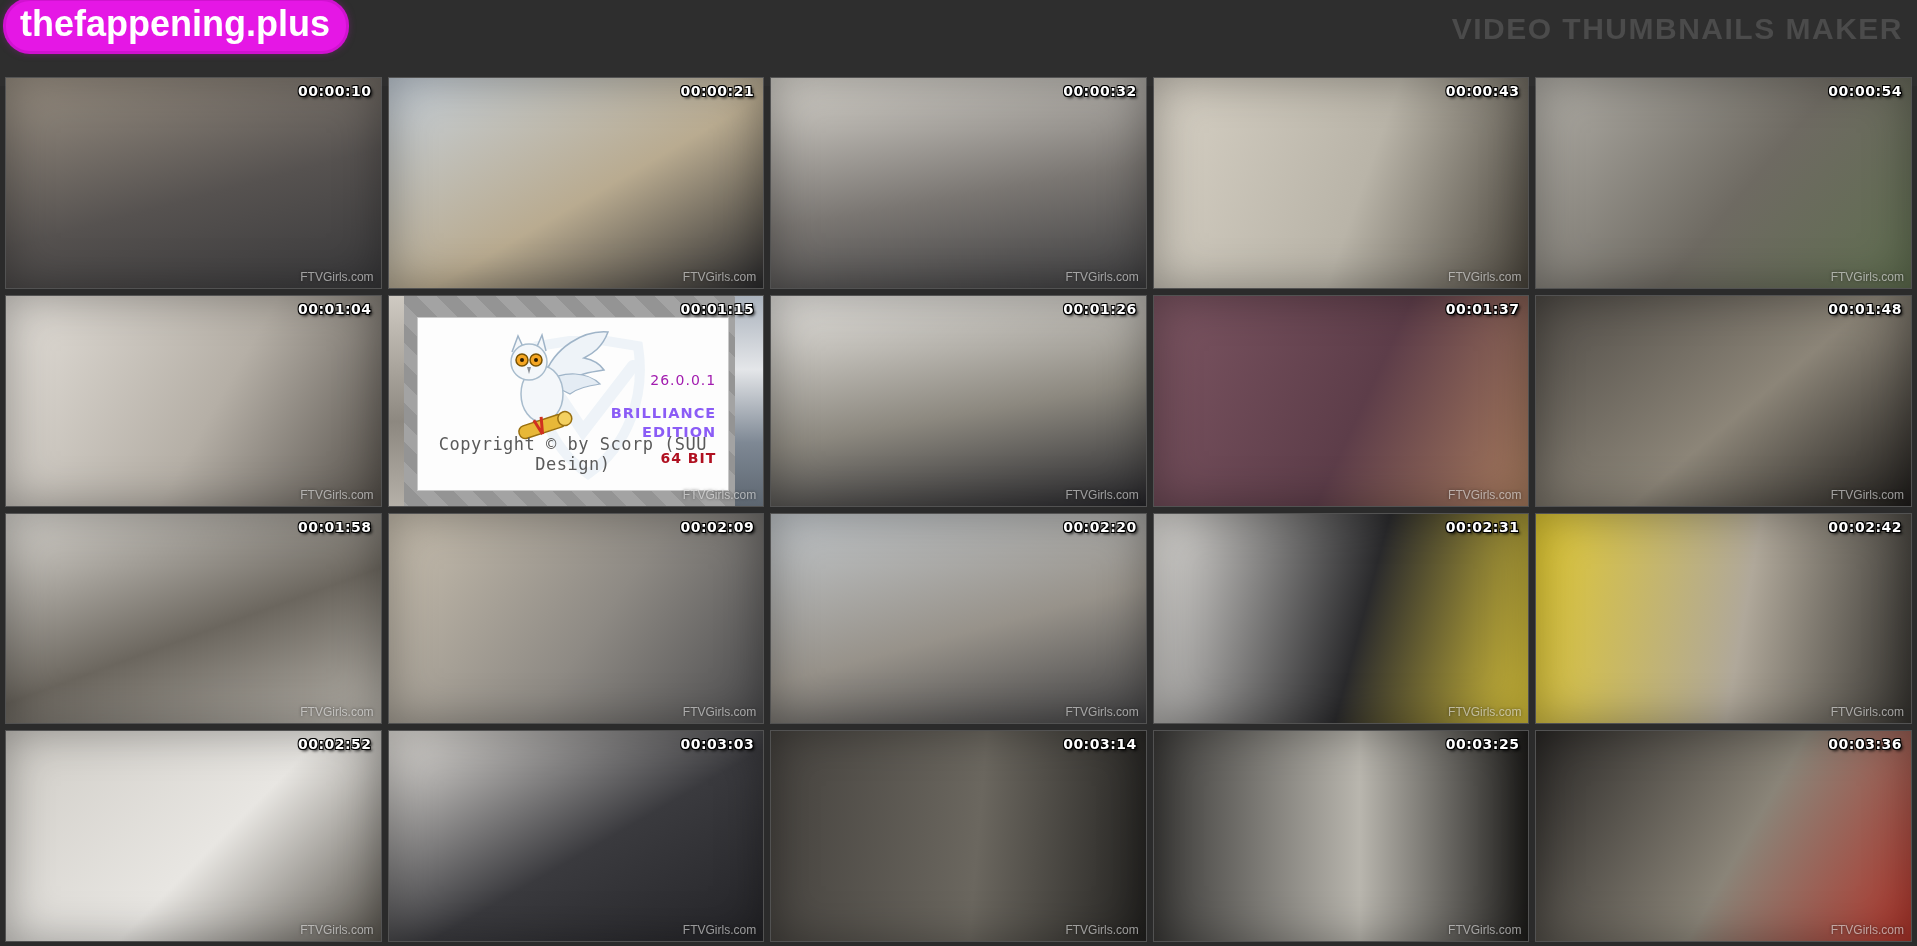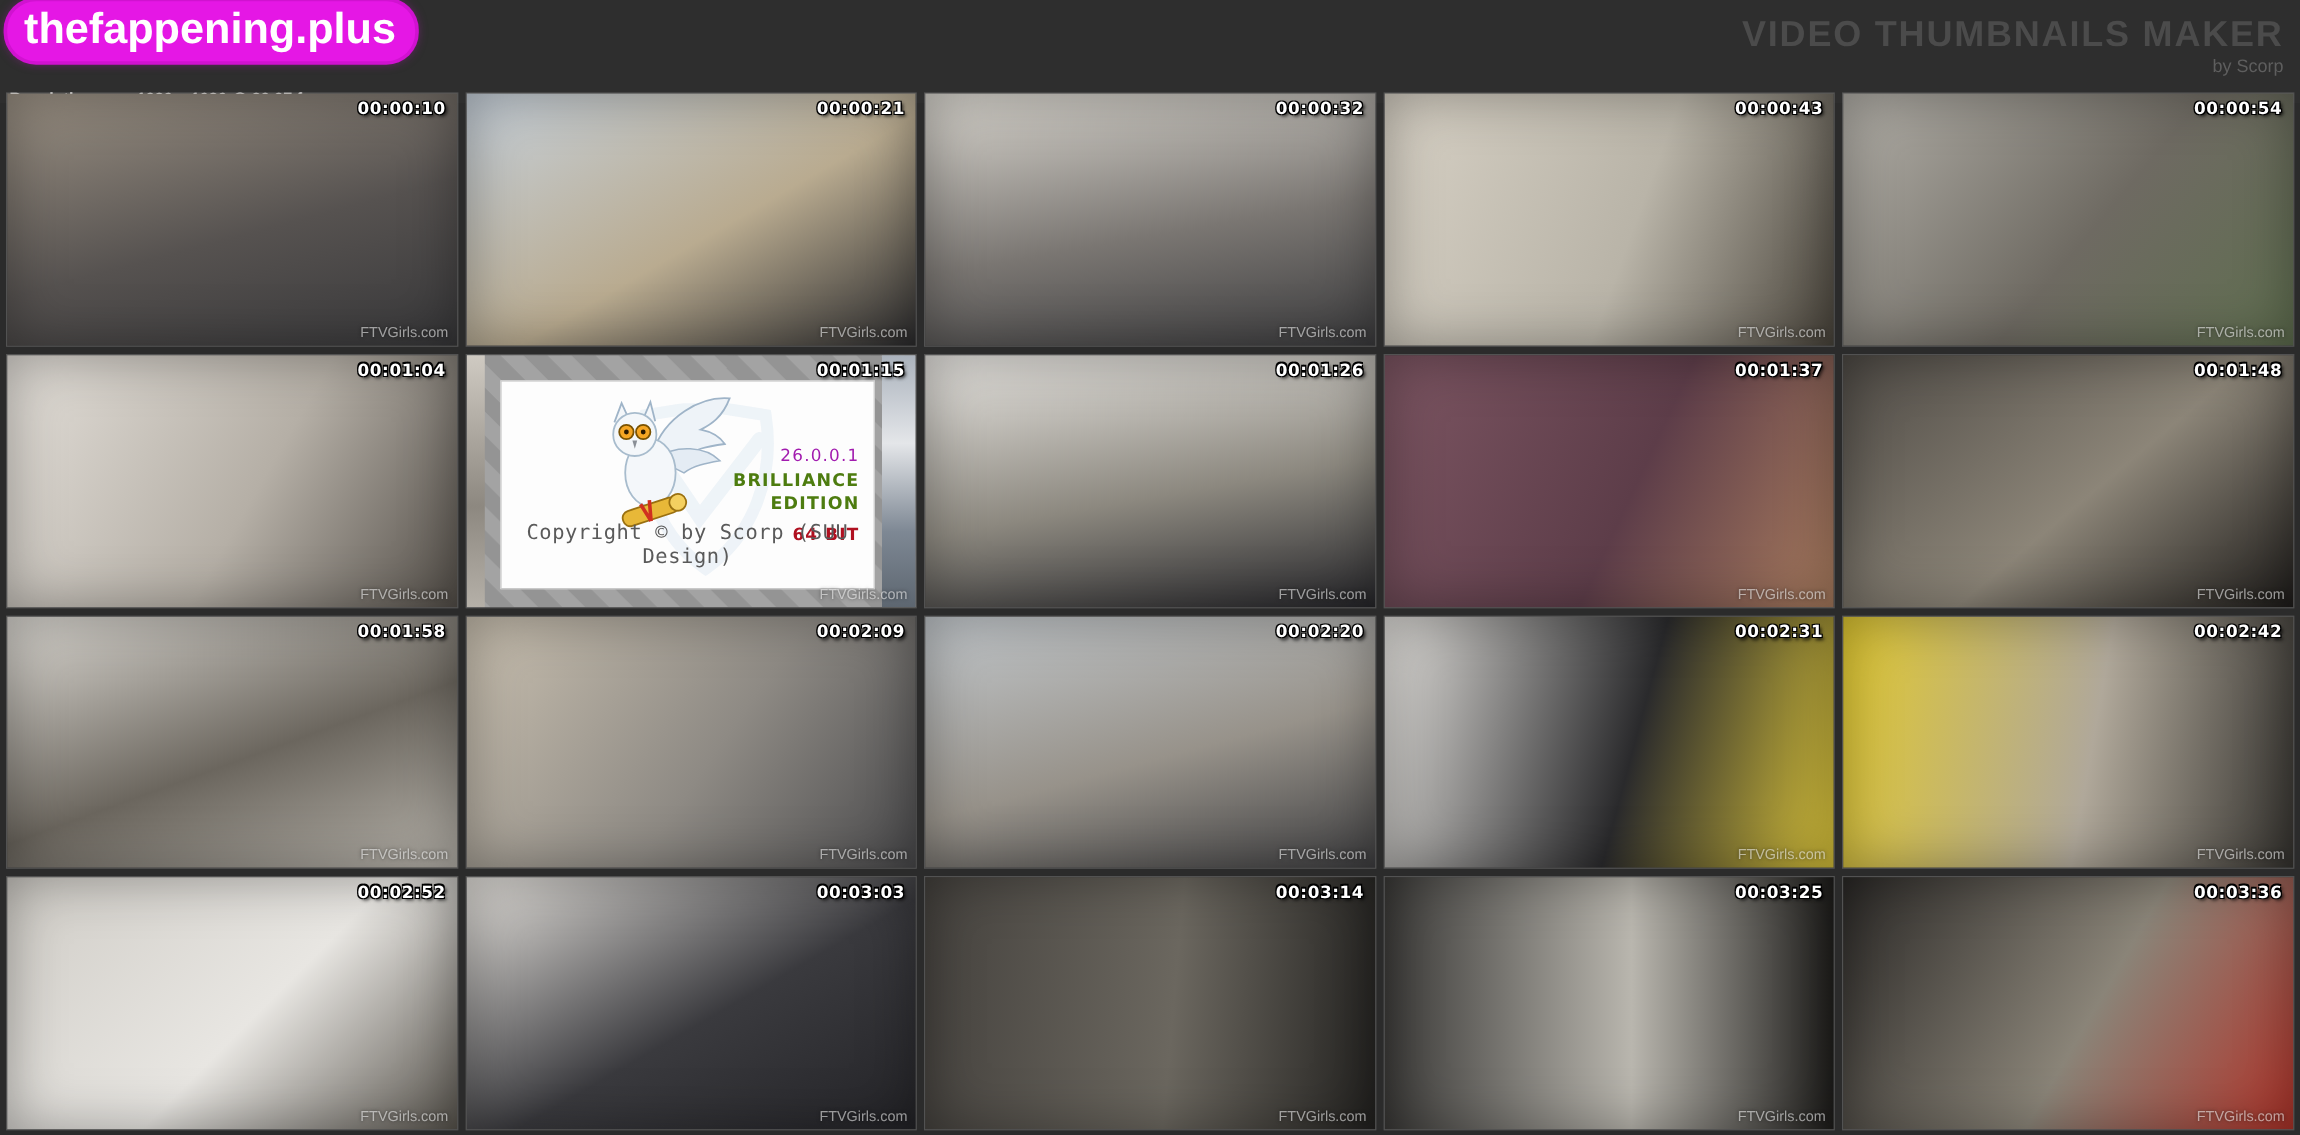--- a/index.html
+++ b/index.html
@@ -85,41 +85,40 @@
     border: 1px solid #c9c9c9;
     overflow: hidden;
   }
   .shield { position: absolute; left: 90px; top: 18px; opacity: .45; }
   .owl { position: absolute; left: 66px; top: 4px; }
   .splash-right {
     position: absolute; right: 12px; top: 20px; text-align: right;
     font-family: "DejaVu Sans", sans-serif;
   }
   .splash-version { color: #a21caf; font-size: 14px; letter-spacing: 1px; margin-top: 34px; }
-  .splash-edition { color: #4d7c0f; font-size: 14.5px; font-weight: bold; letter-spacing: 1px; line-height: 19px; margin-top: 4px; }
+  .splash-edition { color: #8b5cf6; font-size: 14.5px; font-weight: bold; letter-spacing: 1px; line-height: 19px; margin-top: 16px; }
   .splash-bits { color: #b01020; font-size: 14px; font-weight: bold; margin-top: 8px; letter-spacing: 1px; }
   .splash-bottom { position: absolute; left: 0; right: 0; bottom: 16px; text-align: center; }
   .splash-title { font-size: 13.5px; font-weight: bold; letter-spacing: .5px; font-family: "DejaVu Sans", sans-serif; }
   .splash-copy {
     margin-top: 7px; color: #5a5a5a; font-size: 17px;
     font-family: "DejaVu Sans Mono", monospace; letter-spacing: .5px;
   }
 </style>
 </head>
 <body>
 
 <div class="header">
   <div class="file-info">
     <div><span class="lbl">Resolution</span><span class="colon">:</span><span>1920 x 1080 @ 29.97 fps</span></div>
     <div><span class="lbl">Duration</span><span class="colon">:</span><span>00:03:47</span></div>
   </div>
   <div class="site-watermark">thefappening.plus</div>
   <div class="branding">
     <div class="app-title">VIDEO THUMBNAILS MAKER</div>
-    <div class="app-sub">by Scorp</div>
   </div>
 </div>
 
 <div class="grid" id="thumb-grid">
     <div class="thumb" title="escalator-low-angle" style="background: linear-gradient(165deg, rgb(155, 145, 132) 0%, rgb(86, 82, 80) 55%, rgb(56, 56, 58) 100%);">
       <span class="ftv">FTVGirls.com</span>
       <span class="ts">00:00:10</span>
     </div>
     <div class="thumb" title="escalator-ascending" style="background: linear-gradient(150deg, rgb(198, 208, 218) 0%, rgb(185, 171, 144) 55%, rgb(43, 43, 45) 100%);">
       <span class="ftv">FTVGirls.com</span>

